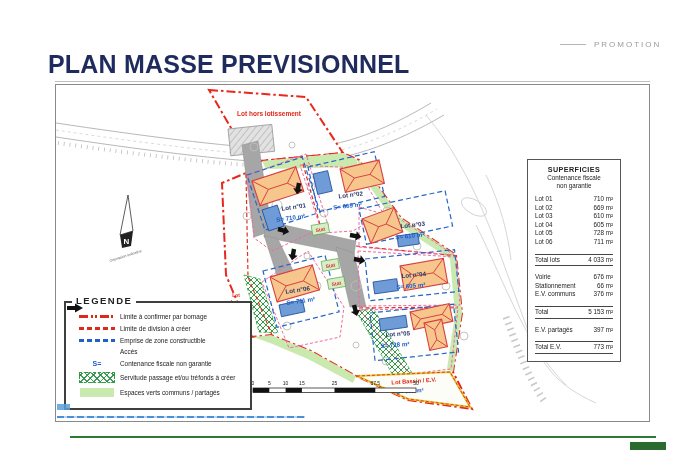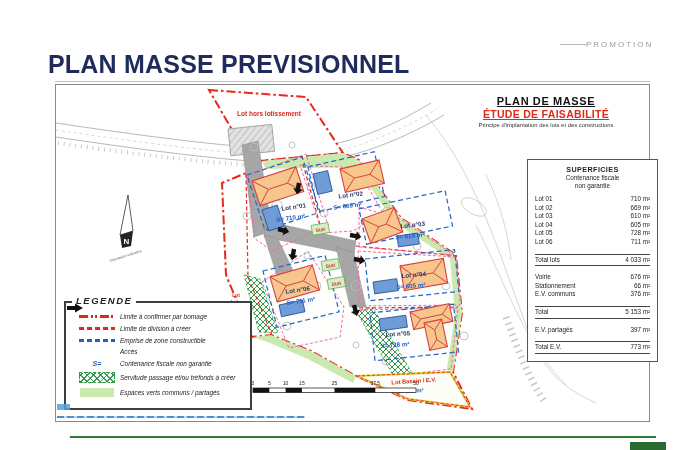--- a/index.html
+++ b/index.html
@@ -3,51 +3,51 @@
 <meta charset="utf-8">
 <style>
   html,body{margin:0;padding:0;background:#fff;}
   body{width:700px;height:450px;position:relative;overflow:hidden;
        font-family:"Liberation Sans",sans-serif;color:#222;}
   .abs{position:absolute;}
 
   
   #main-title{left:48px;top:26px;font-size:25px;font-weight:bold;
     color:#1e2b5c;letter-spacing:.2px;margin-top:24px;}
-  #promo{left:560px;top:40px;display:flex;align-items:center;gap:0;}
+  #promo{left:560px;top:40px;display:flex;align-items:center;gap:8px;}
   #promo .pline{width:26px;height:1px;background:#b5b5b5;}
   #promo .ptext{font-size:8px;color:#9a9a9a;letter-spacing:2px;}
 
   
   #sheet{left:55px;top:84px;width:593px;height:336px;background:#fff;
     border:1px solid #8a8a8a;box-shadow:0 -2px 0 0 #fff,0 -3px 0 0 #bdbdbd;}
   #sheet svg{position:absolute;left:0;top:0;}
   svg text{font-family:"Liberation Sans",sans-serif;}
 
   
   #plan-hdr{left:398px;top:10px;width:184px;text-align:center;}
   #plan-hdr .t1{font-size:11px;font-weight:bold;color:#111;
      text-decoration:underline;letter-spacing:.6px;}
   #plan-hdr .t2{font-size:10.5px;font-weight:bold;color:#e02818;
      text-decoration:underline;margin-top:1px;letter-spacing:.3px;}
   #plan-hdr .t3{font-size:5.9px;color:#333;margin-top:2px;}
 
   
-  #supf{left:471px;top:74px;width:131px;background:#fff;border:1px solid #555;
+  #supf{left:471px;top:74px;width:94px;background:#fff;border:1px solid #555;
     padding:5px 7px 6px 7px;font-size:6.3px;color:#222;box-sizing:border-box;}
   #supf .st{font-size:7.2px;font-weight:bold;text-align:center;letter-spacing:.4px;}
   #supf .ss{text-align:center;line-height:7.5px;}
   #supf .row{display:flex;justify-content:space-between;line-height:8.6px;}
   #supf .gap{height:6px;}
   #supf .boxed{border-top:1px solid #444;border-bottom:1px solid #444;
     padding:1px 0;margin:1px 0;}
 
   
   #legend{left:8px;top:216px;width:188px;background:#fff;border:2px solid #3f3f3f;
-    padding:10px 6px 6px 8px;box-sizing:border-box;font-style:italic;}
+    padding:10px 6px 6px 8px;box-sizing:border-box;}
   #legend .ltitle{position:absolute;top:-8px;left:6px;background:#fff;
     padding:0 4px;font-size:9.5px;font-weight:bold;color:#222;letter-spacing:1.5px;}
   .lrow{display:flex;align-items:center;margin-bottom:4.8px;}
   .lsw{flex:0 0 46px;display:flex;justify-content:center;align-items:center;}
   .llab{font-size:6.4px;color:#222;line-height:7px;}
   .sw-line{width:36px;height:3px;}
   .sw-bornage{background:repeating-linear-gradient(90deg,#e02818 0 9px,
      transparent 9px 11.5px,#e02818 11.5px 13.5px,transparent 13.5px 16px,
      #e02818 16px 18px,transparent 18px 20.5px);}
   .sw-division{background:repeating-linear-gradient(90deg,#e02818 0 5px,transparent 5px 8px);}
@@ -325,25 +325,20 @@
       <text x="81.5" y="4" text-anchor="middle" font-size="5" fill="#222">25</text>
       <text x="122.3" y="4" text-anchor="middle" font-size="5" fill="#222">37.5</text>
       <text x="163" y="4" text-anchor="middle" font-size="5" fill="#222">50</text>
       <rect x="0" y="7" width="163" height="4.5" fill="#ffffff" stroke="#111" stroke-width="0.7"></rect>
       <rect x="0" y="7" width="16.3" height="4.5" fill="#111"></rect>
       <rect x="32.6" y="7" width="16.3" height="4.5" fill="#111"></rect>
       <rect x="81.5" y="7" width="40.8" height="4.5" fill="#111"></rect>
     </g>
   </svg>
 
-  <div class="abs" id="plan-hdr">
-    <div class="t1">PLAN DE MASSE</div>
-    <div class="t2">ÉTUDE DE FAISABILITÉ</div>
-    <div class="t3">Principe d'implantation des lots et des constructions</div>
-  </div>
 
   <div class="abs" id="supf">
     <div class="st">SUPERFICIES</div>
     <div class="ss">Contenance fiscale</div>
     <div class="ss">non garantie</div>
     <div class="gap"></div>
     <div class="row">
         <span>Lot 01</span>
         <span>710 m²</span>
       </div>

